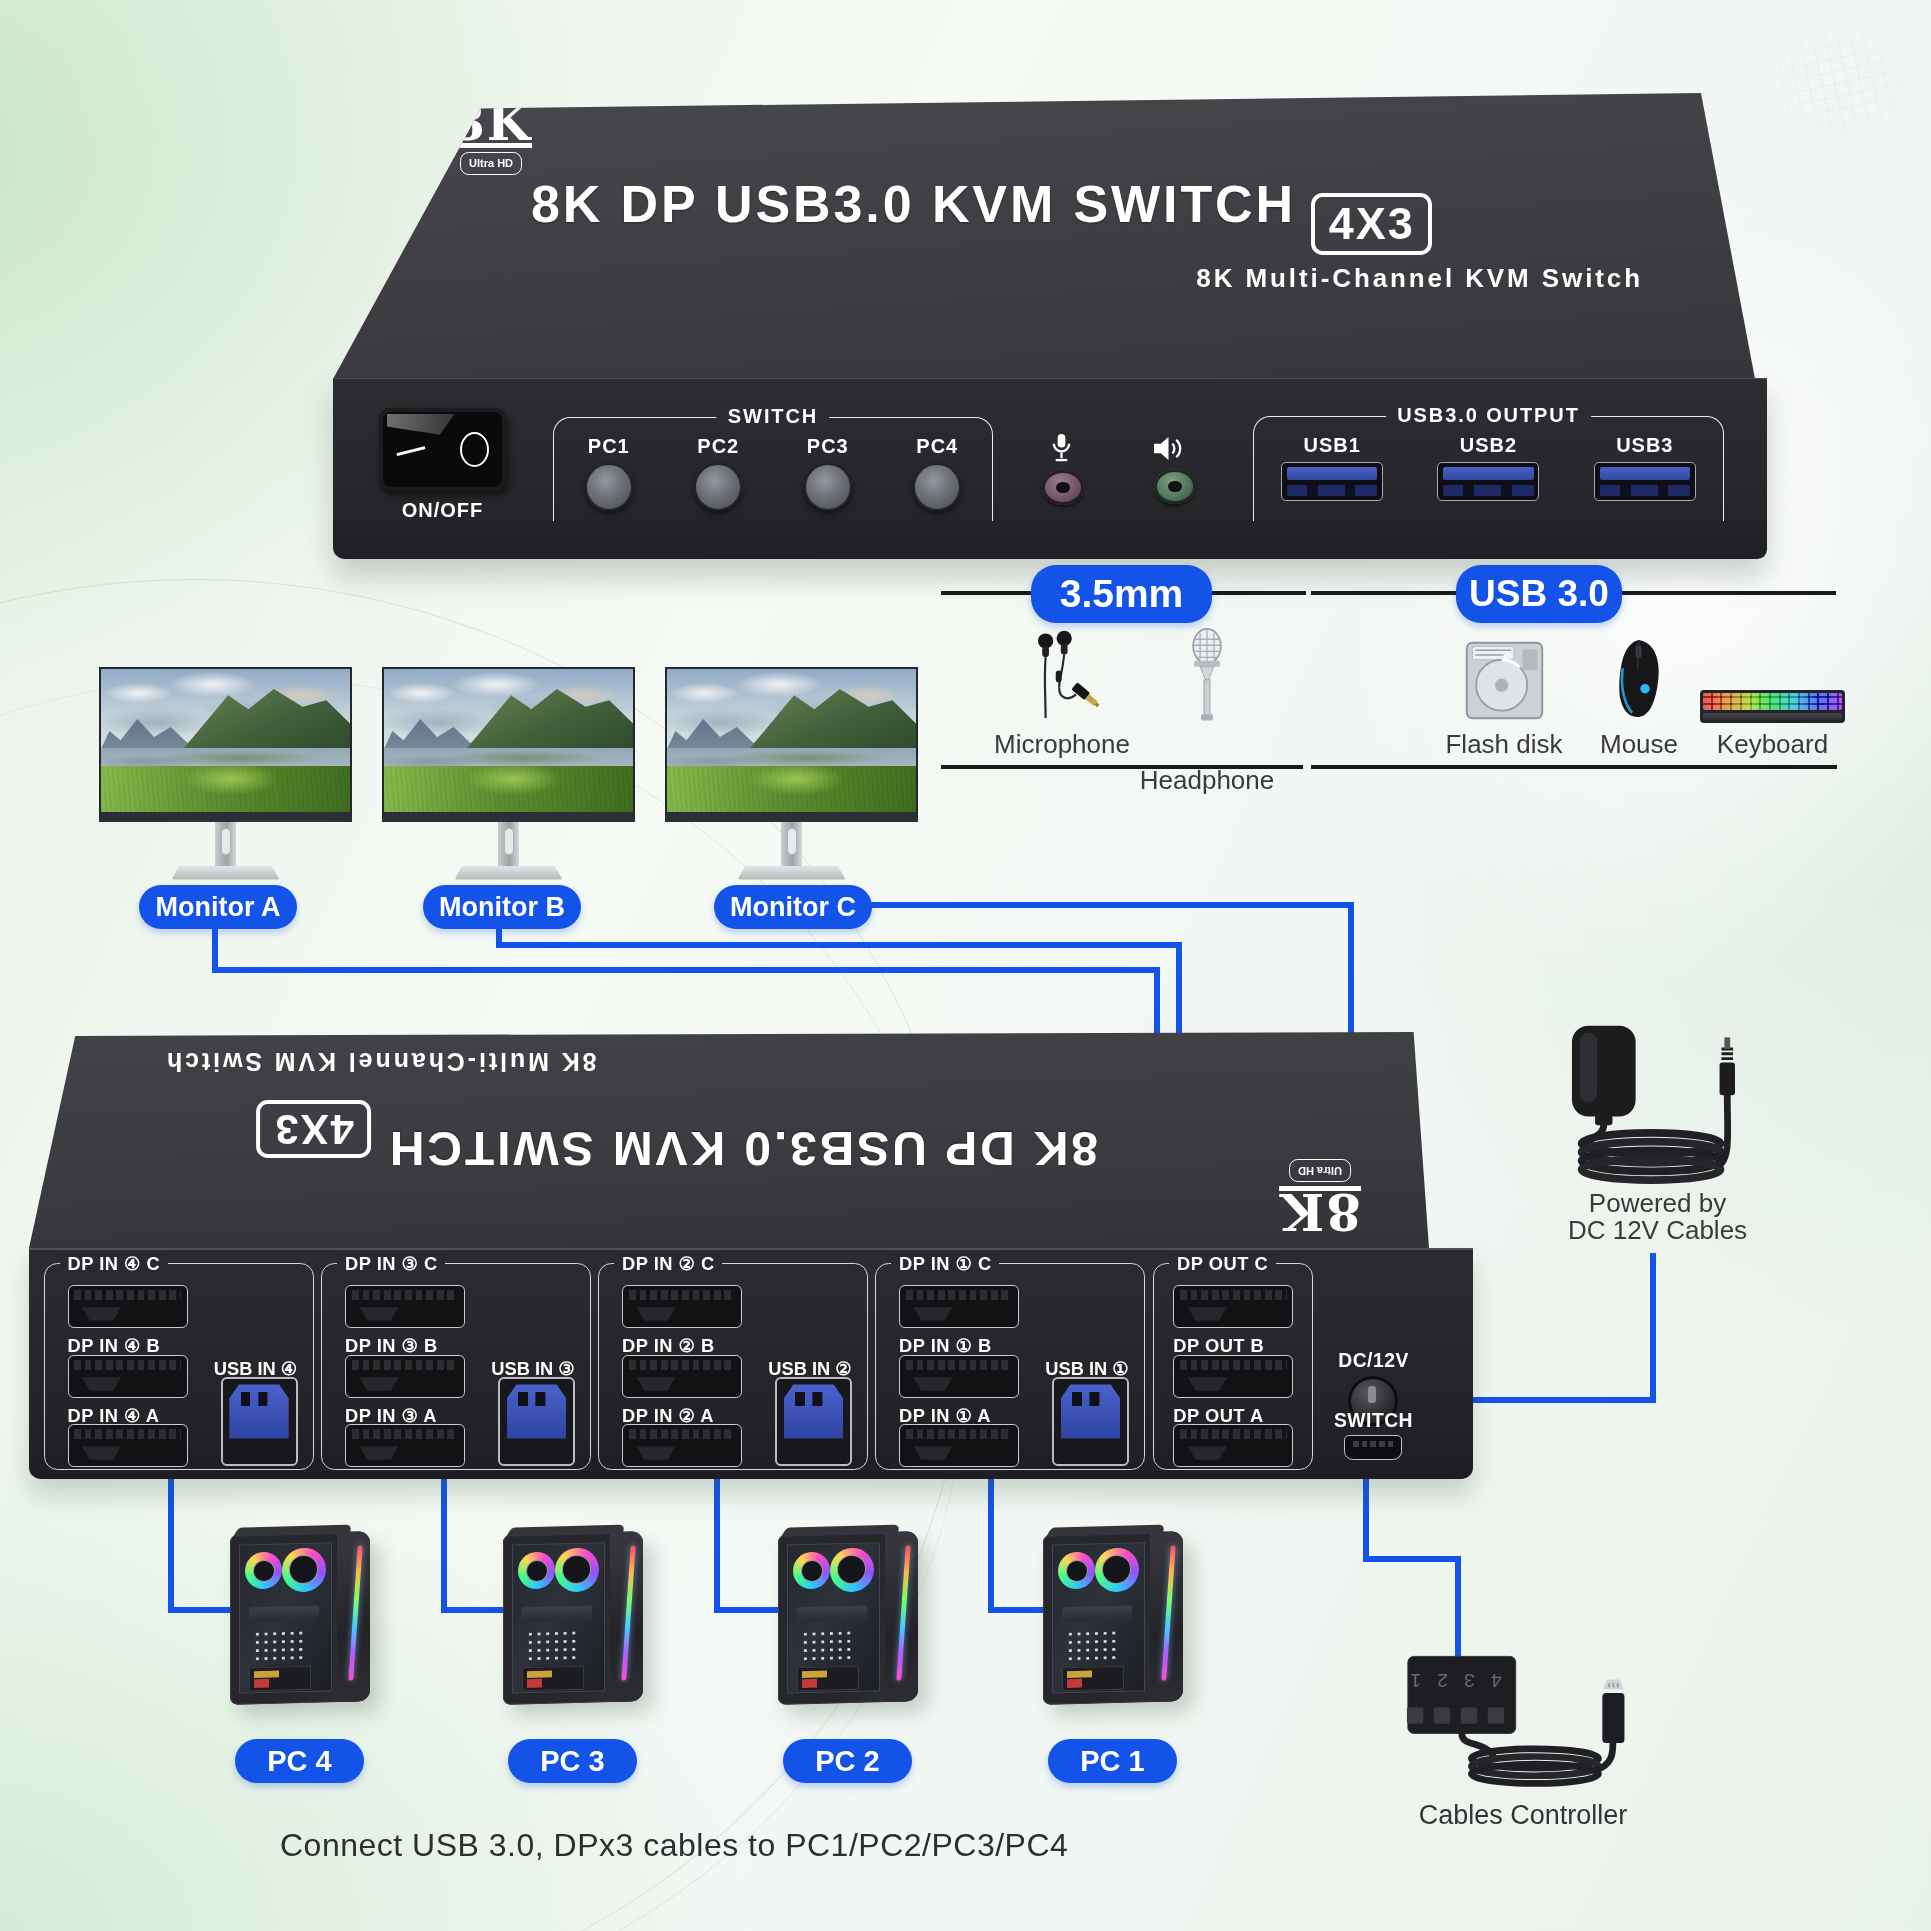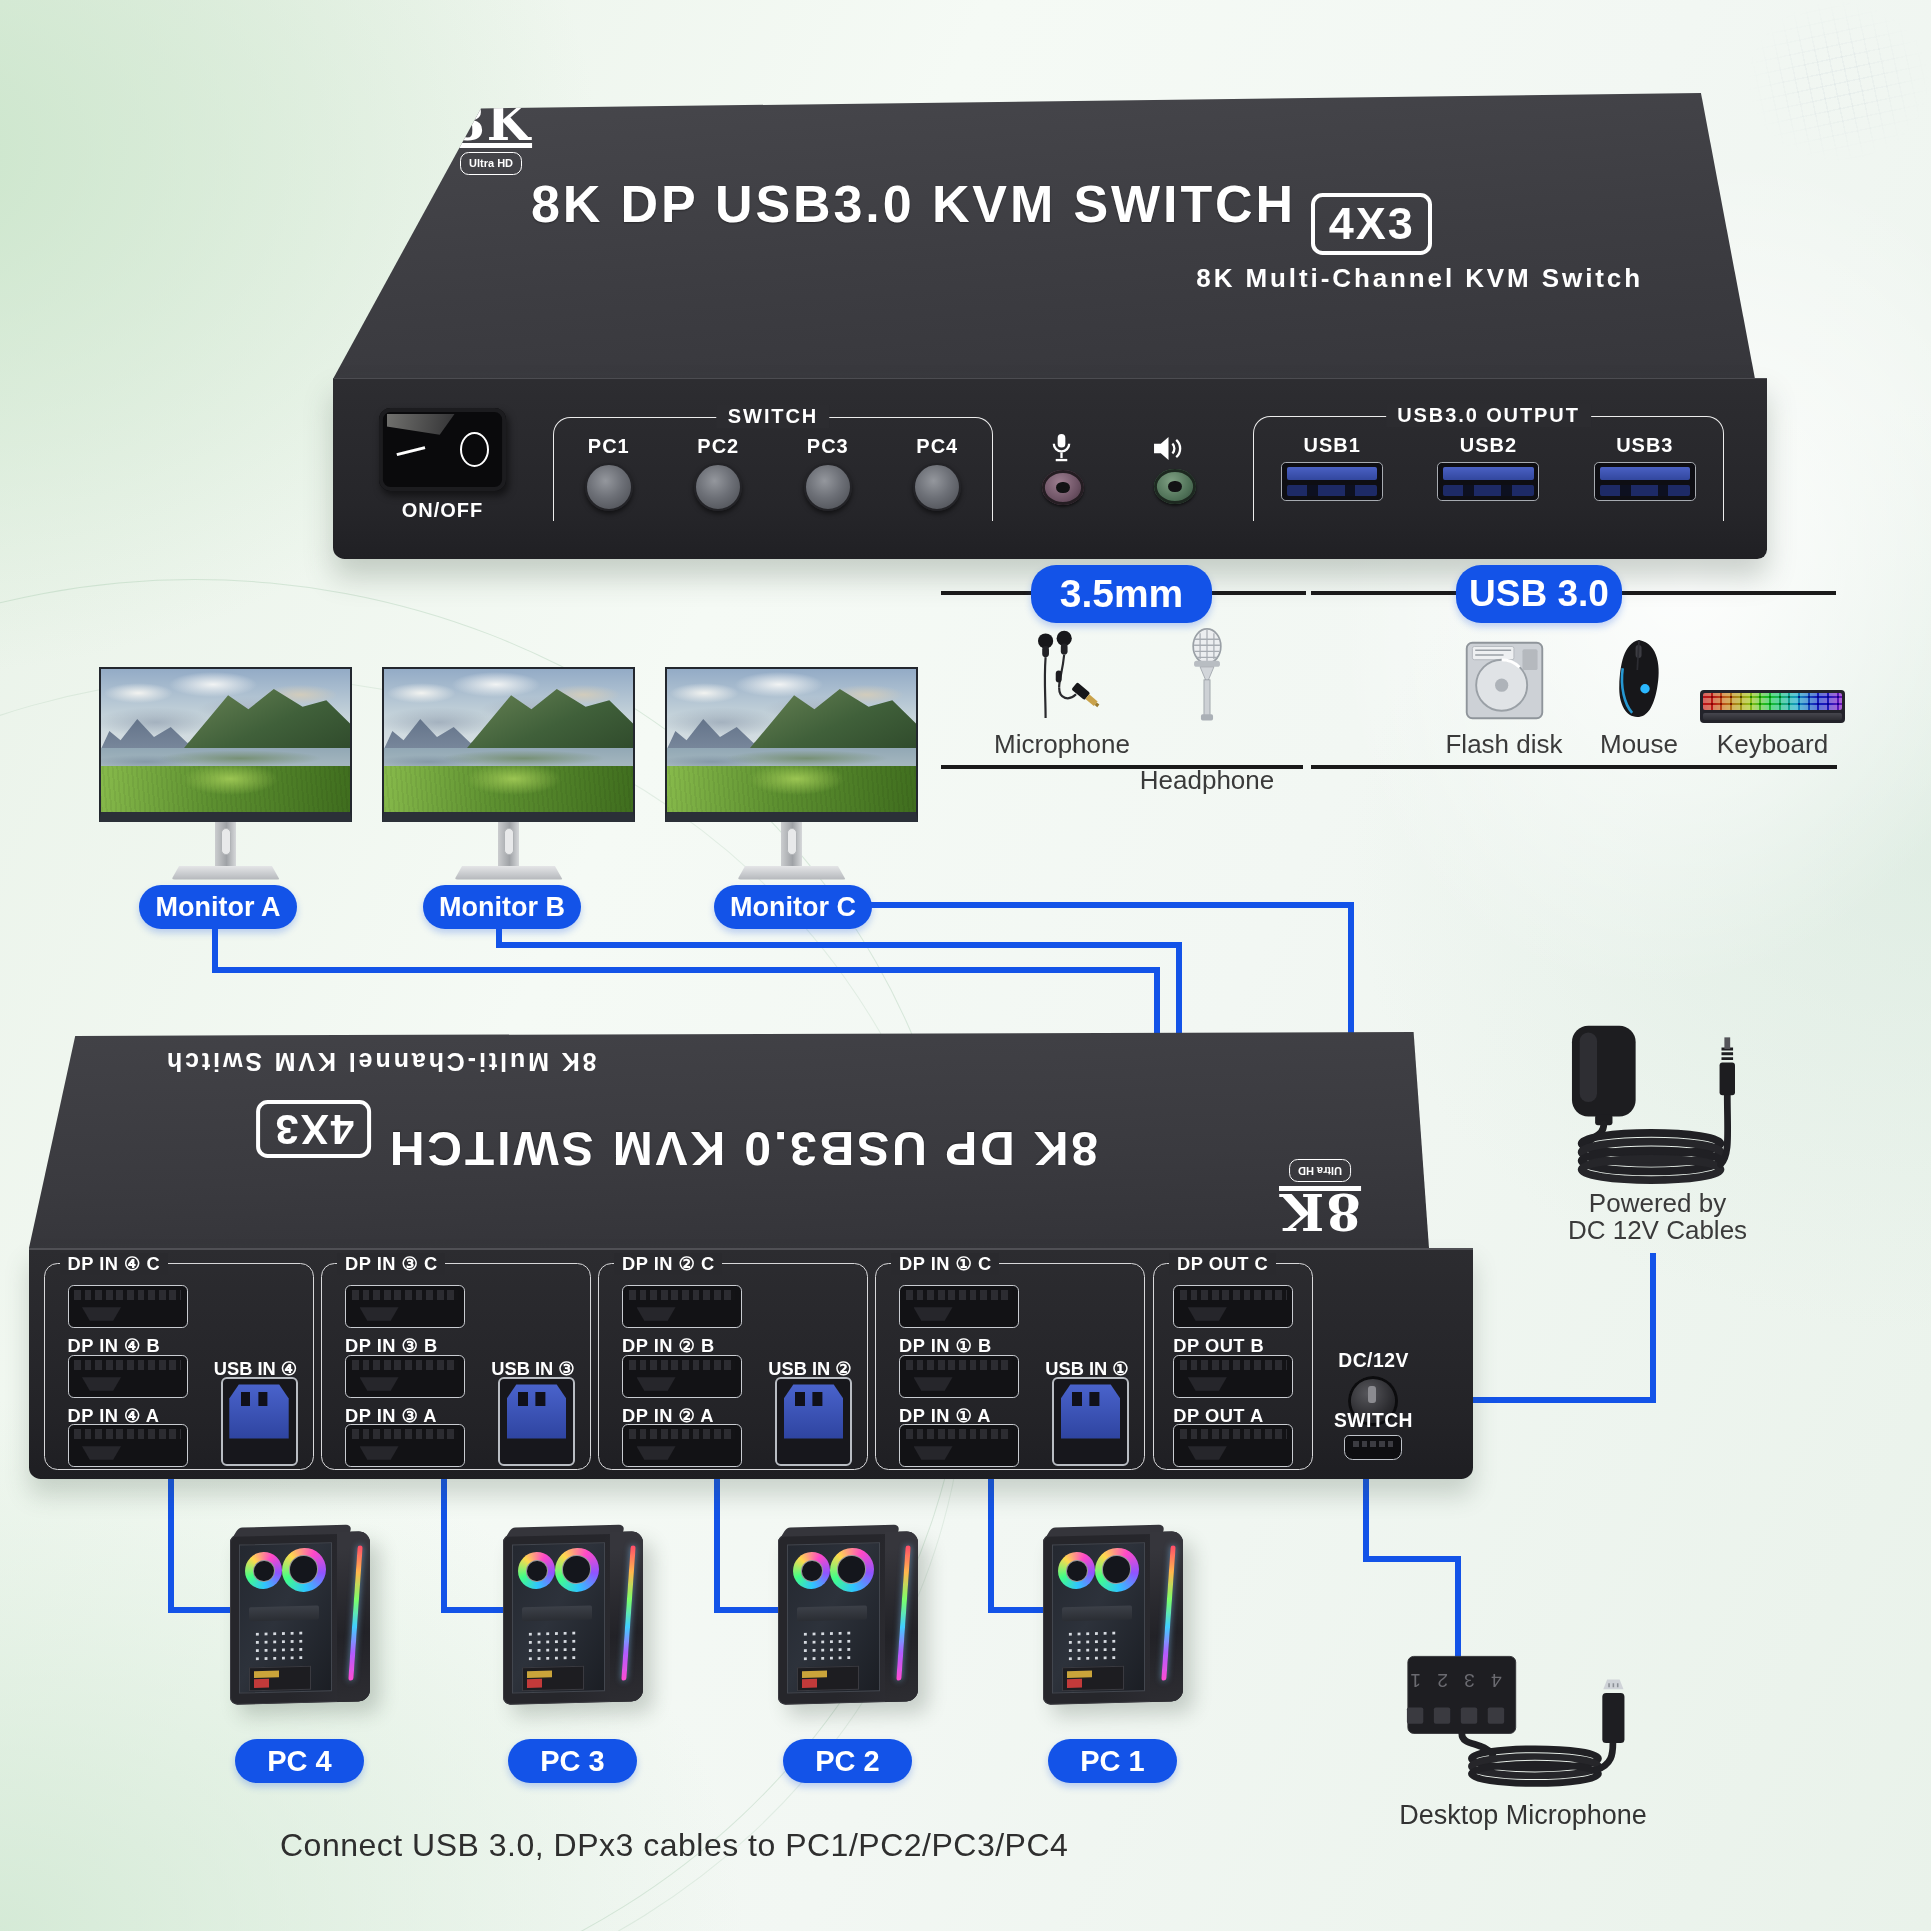--- a/index.html
+++ b/index.html
@@ -553,18 +553,18 @@
     </g>
     <path d="M74 96 C74 110 96 104 106 118" stroke="#202024" stroke-width="7" fill="none" stroke-linecap="round"></path>
     <ellipse cx="150" cy="122" rx="66" ry="10" fill="none" stroke="#202024" stroke-width="7"></ellipse>
     <ellipse cx="150" cy="130" rx="66" ry="10" fill="none" stroke="#26262a" stroke-width="7"></ellipse>
     <ellipse cx="150" cy="138" rx="66" ry="10" fill="none" stroke="#202024" stroke-width="7"></ellipse>
     <path d="M214 134 C230 128 231 118 231 106" stroke="#202024" stroke-width="7" fill="none" stroke-linecap="round"></path>
     <rect x="220" y="54" width="23" height="52" rx="4" fill="#1e1e22"></rect>
     <path d="M225 40 h13 l4 10 h-21 z" fill="#cfd3d8"></path>
     <path d="M227 44 v4 M231.5 44 v4 M236 44 v4" stroke="#8a8f95" stroke-width="1.6"></path>
   </svg>
-  <div class="ctrlcap">Desktop Microphone</div>
+  <div class="ctrlcap">Cables Controller</div>
 
   <div class="footer">Connect USB 3.0, DPx3 cables to PC1/PC2/PC3/PC4</div>
 
 </div>
 
 
 </body></html>

